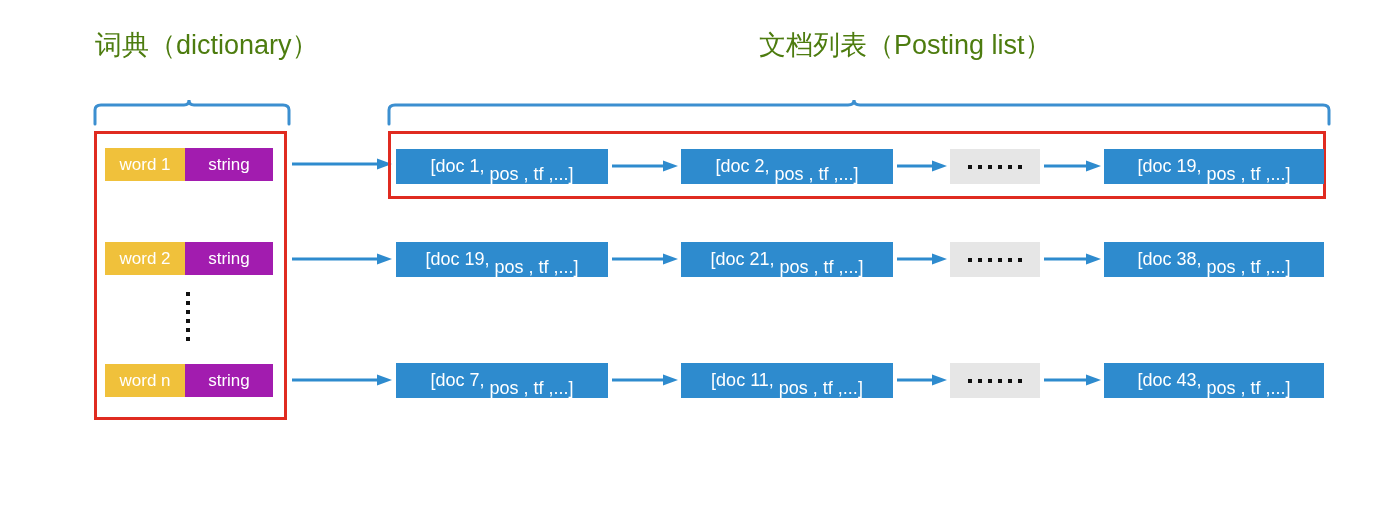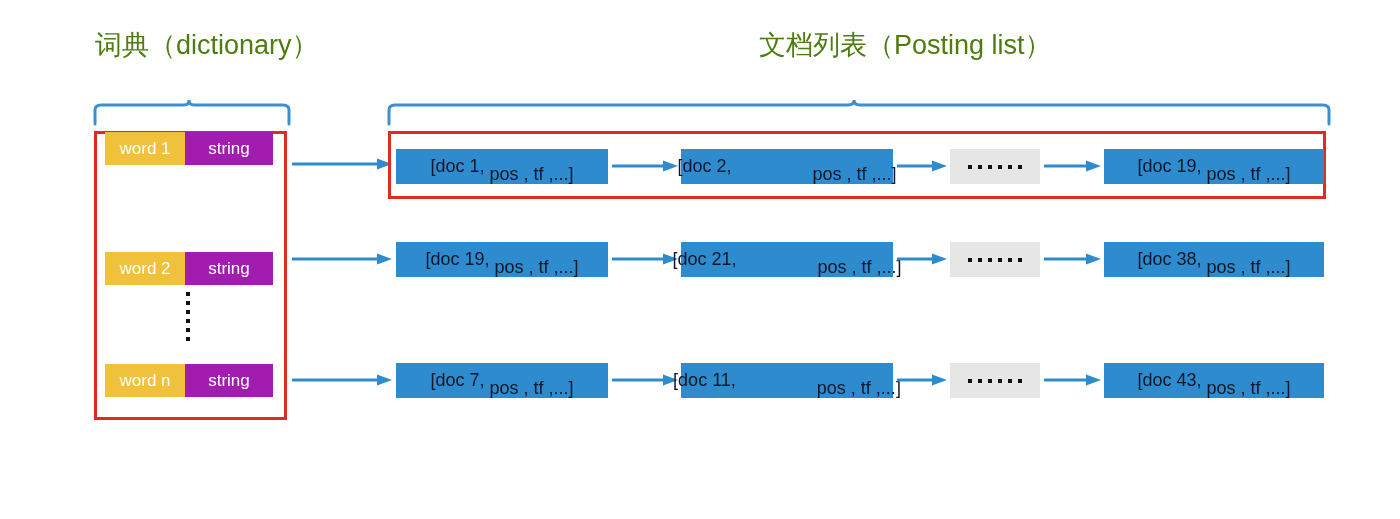--- a/index.html
+++ b/index.html
@@ -58,22 +58,22 @@
     align-items: center;
     justify-content: center;
     color: #ffffff;
     font-size: 17px;
     height: 100%;
     box-sizing: border-box;
   }
   .dict-entry .cell.word   { width: 80px;  background: #f0c13b; }
   .dict-entry .cell.string { width: 88px;  background: #a21caf; }
 
-  #dict-entry-1 { top: 132px; }
-  #dict-entry-2 { top: 242px; margin-top: 10px; }
+  #dict-entry-1 { top: 148px; }
+  #dict-entry-2 { top: 242px; }
   #dict-entry-3 { top: 364px; align-items: center; }
 
   
   #dict-vdots {
     position: absolute;
     left: 185px;
     top: 292px;
     width: 6px;
     display: flex;
     flex-direction: column;
@@ -114,25 +114,25 @@
     height: 35px;
     background: #2e8bce;
     display: flex;
     align-items: center;
     justify-content: center;
     box-sizing: border-box;
     padding: 0 9px;
     white-space: nowrap;
     font-size: 18px;
   }
-  .posting-node .doc { color: #0f172a; }
-  .posting-node .meta { color: #0f172a; margin-top: 16px; }
+  .posting-node .doc { color: #ffffff; }
+  .posting-node .meta { color: #ffffff; margin-top: 16px; }
 
   .posting-node.n1 { left: 0px;   width: 212px; }
-  .posting-node.n2 { left: 285px; width: 212px; gap: 38px; }
+  .posting-node.n2 { left: 285px; width: 212px; }
   .posting-node.n3 {
     left: 554px; width: 90px;
     background: #e6e6e6;
     justify-content: center;
     gap: 6px;
     padding: 0;
   }
   .posting-node.n3 i {
     display: block;
     width: 4px;

